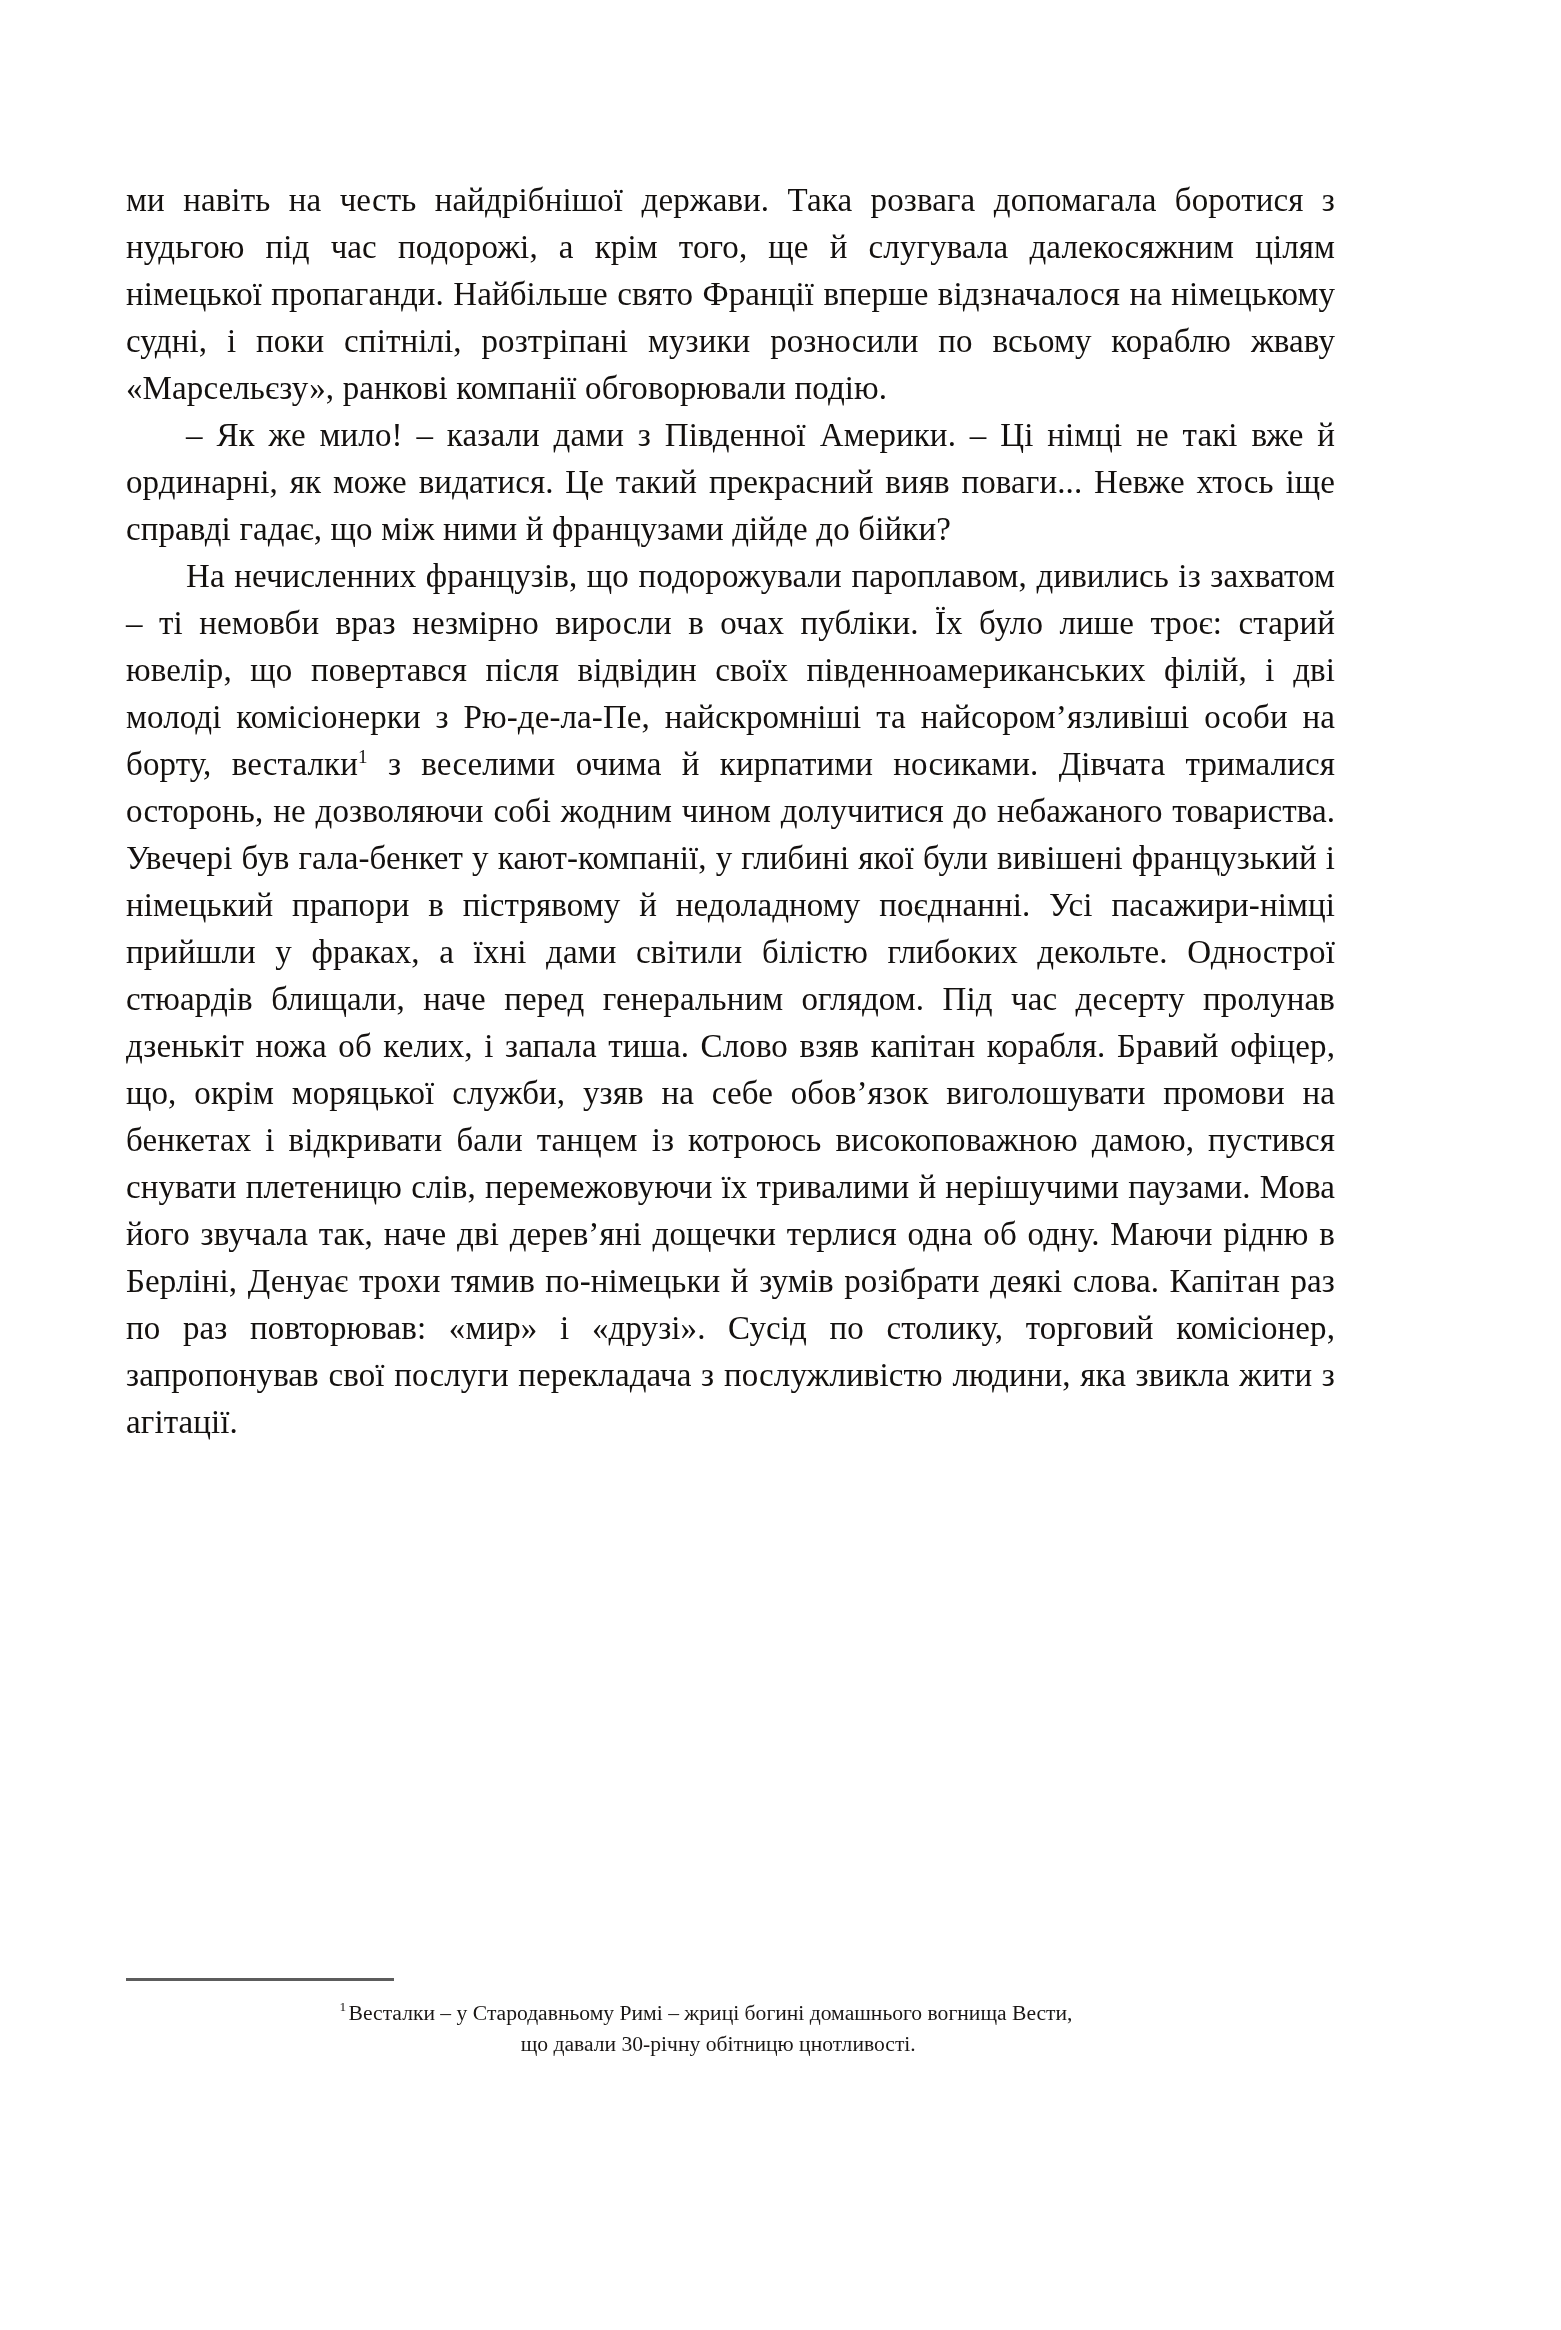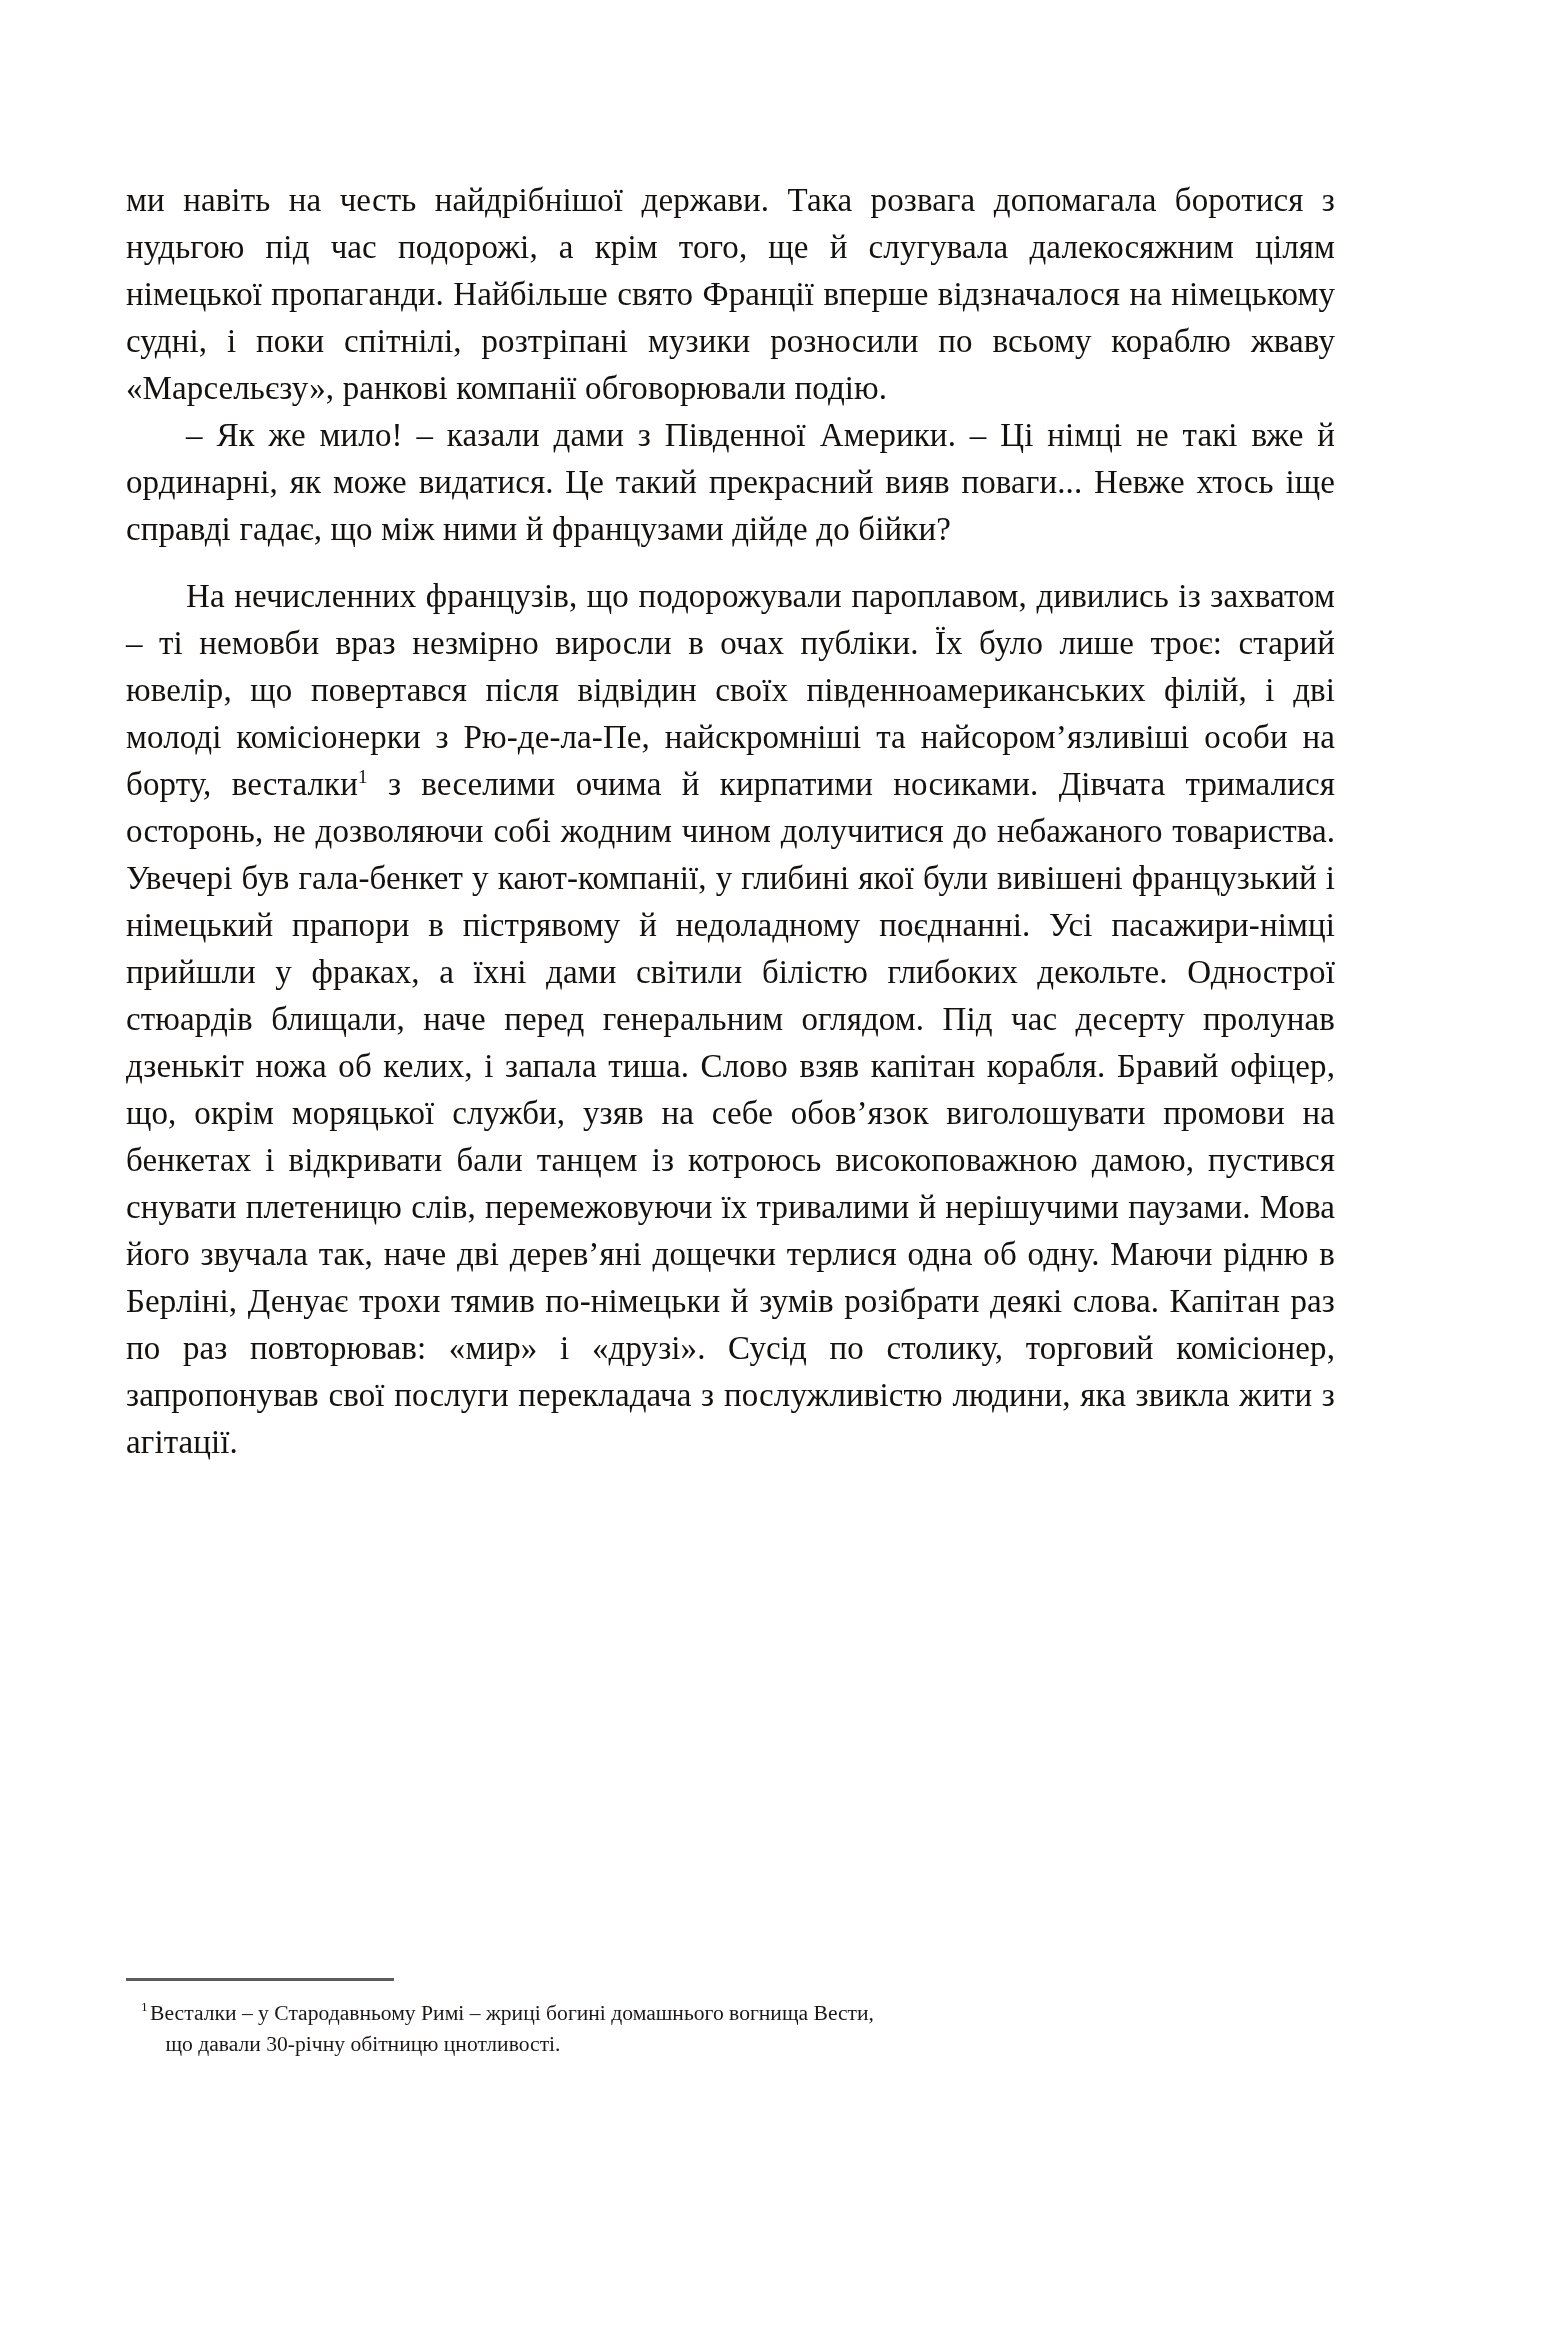--- a/index.html
+++ b/index.html
@@ -39,21 +39,20 @@
     -webkit-font-smoothing: antialiased;
   }
 
   .para.indent {
     text-indent: 60px;
     font-family: Liberation Serif, serif;
   }
 
   .para.indent-small {
     text-indent: 60px;
-    margin-top: 20px;
   }
 
   .fn-marker {
     font-size: 0.58em;
     vertical-align: super;
     line-height: 0;
   }
 
   
   .footnote-zone {
@@ -64,27 +63,28 @@
   }
 
   .footnote-rule {
     width: 268px;
     height: 3.3px;
     background: #5c5c5c;
     margin: 0 0 16.3px 0;
   }
 
   .footnote-text {
-    margin: 15px;
+    margin: 4px;
     font-size: 21.6px;
     line-height: 31px;
     color: #1a1715;
     text-indent: -13px;
     padding-left: 13px;
     max-width: 1139px;
+    text-align: center;
   }
 
   .footnote-text .fn-num {
     font-size: 0.62em;
     vertical-align: super;
     line-height: 0;
     margin-right: 2.4px;
   }
 
   .footnote-cont {

